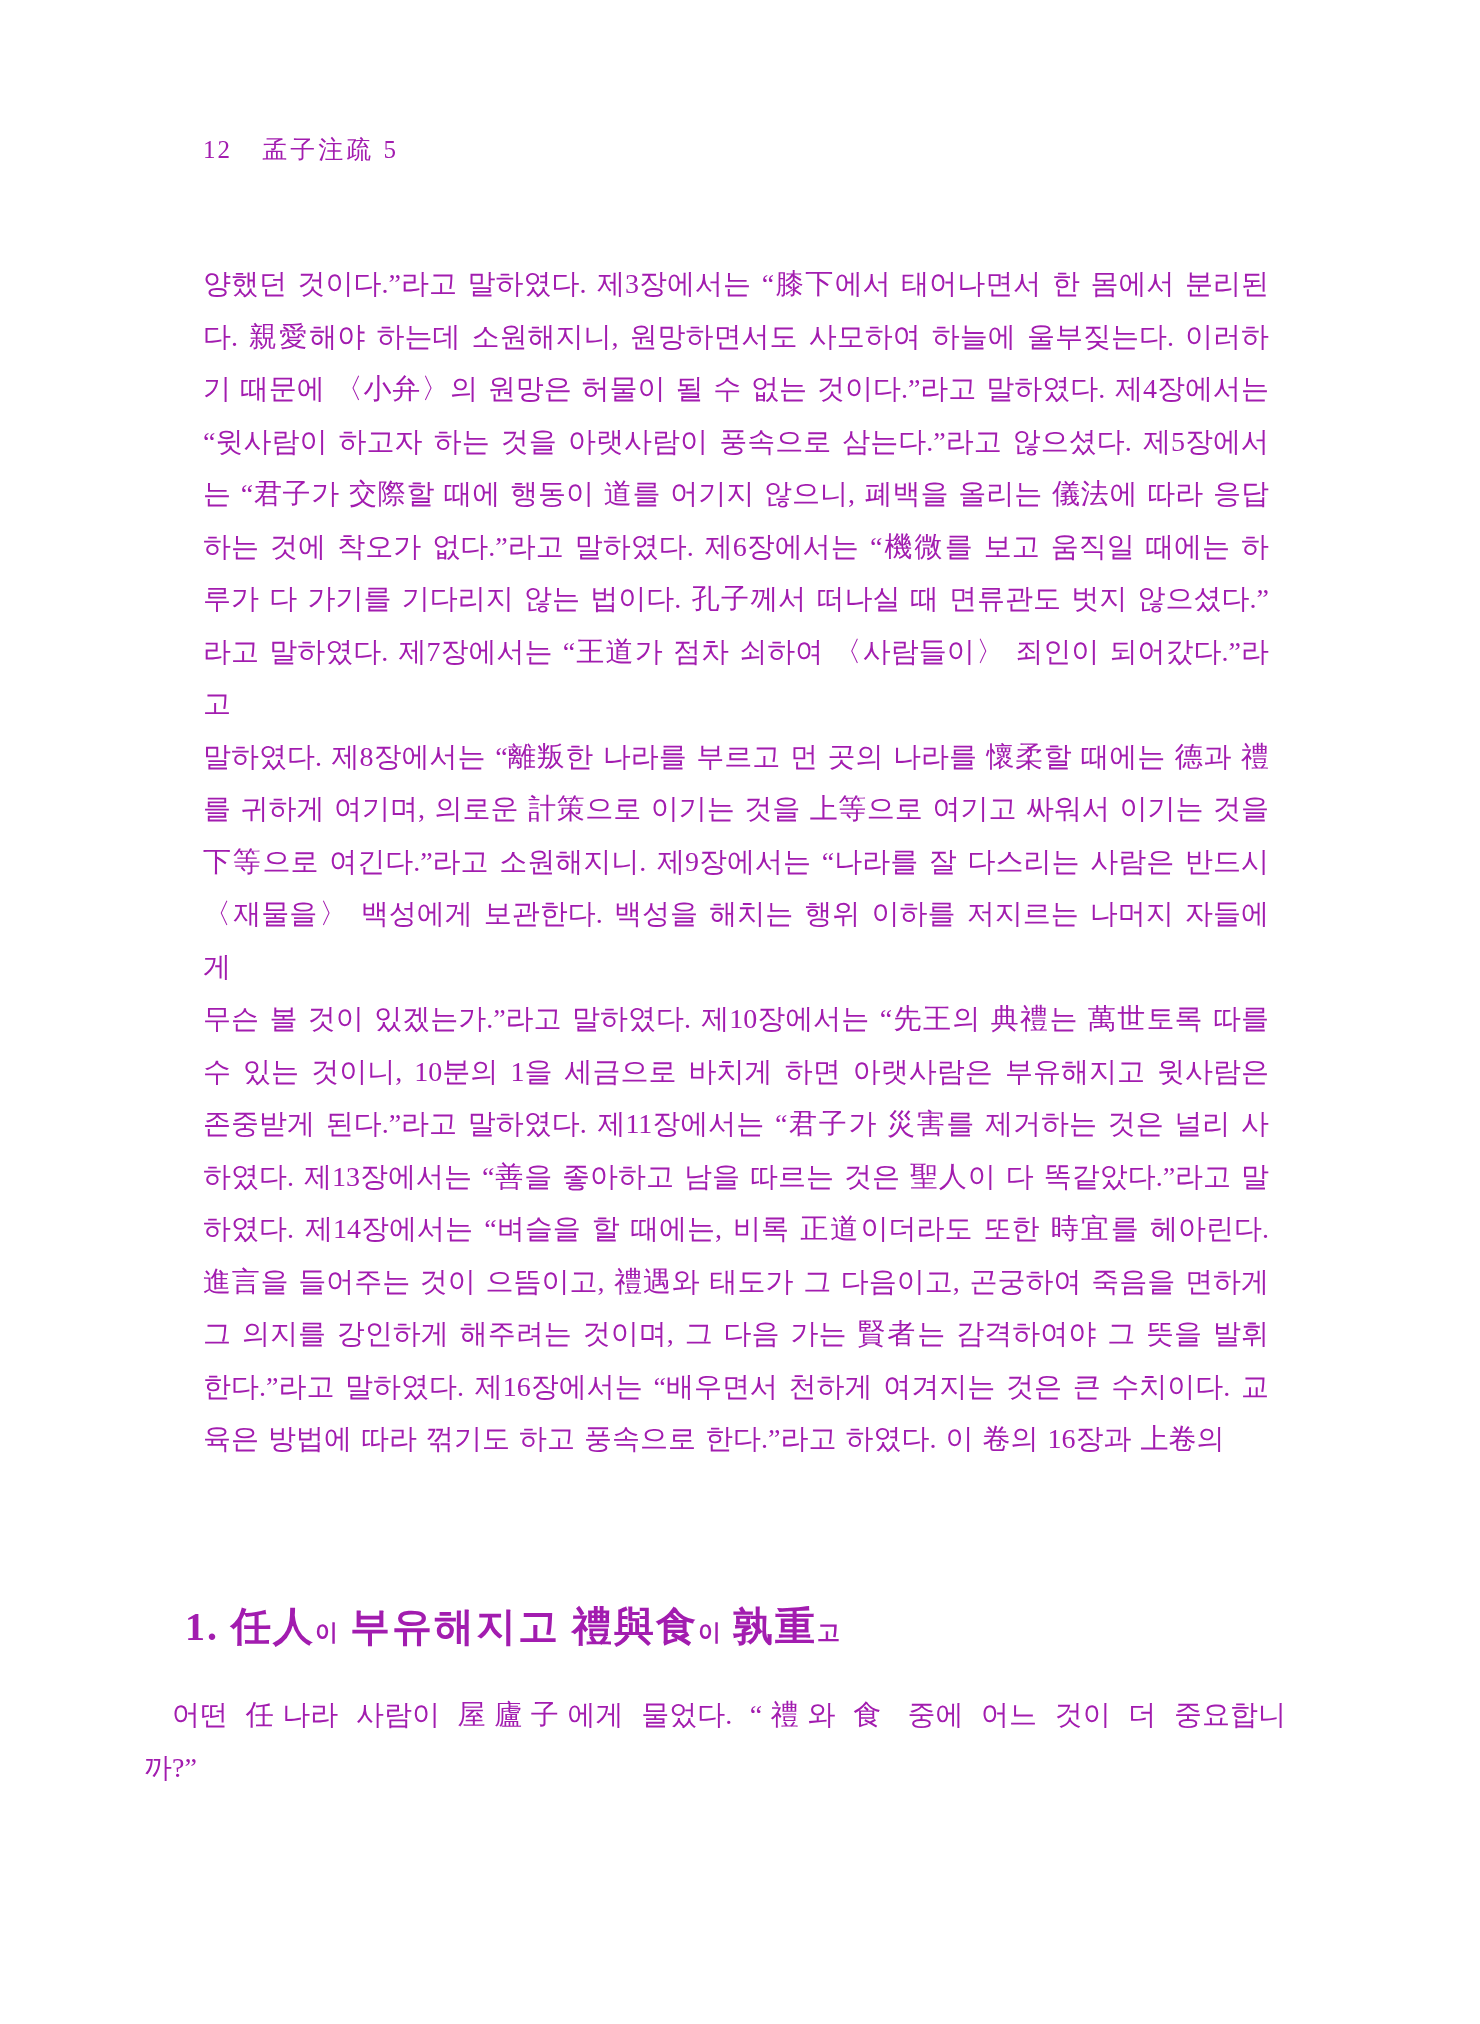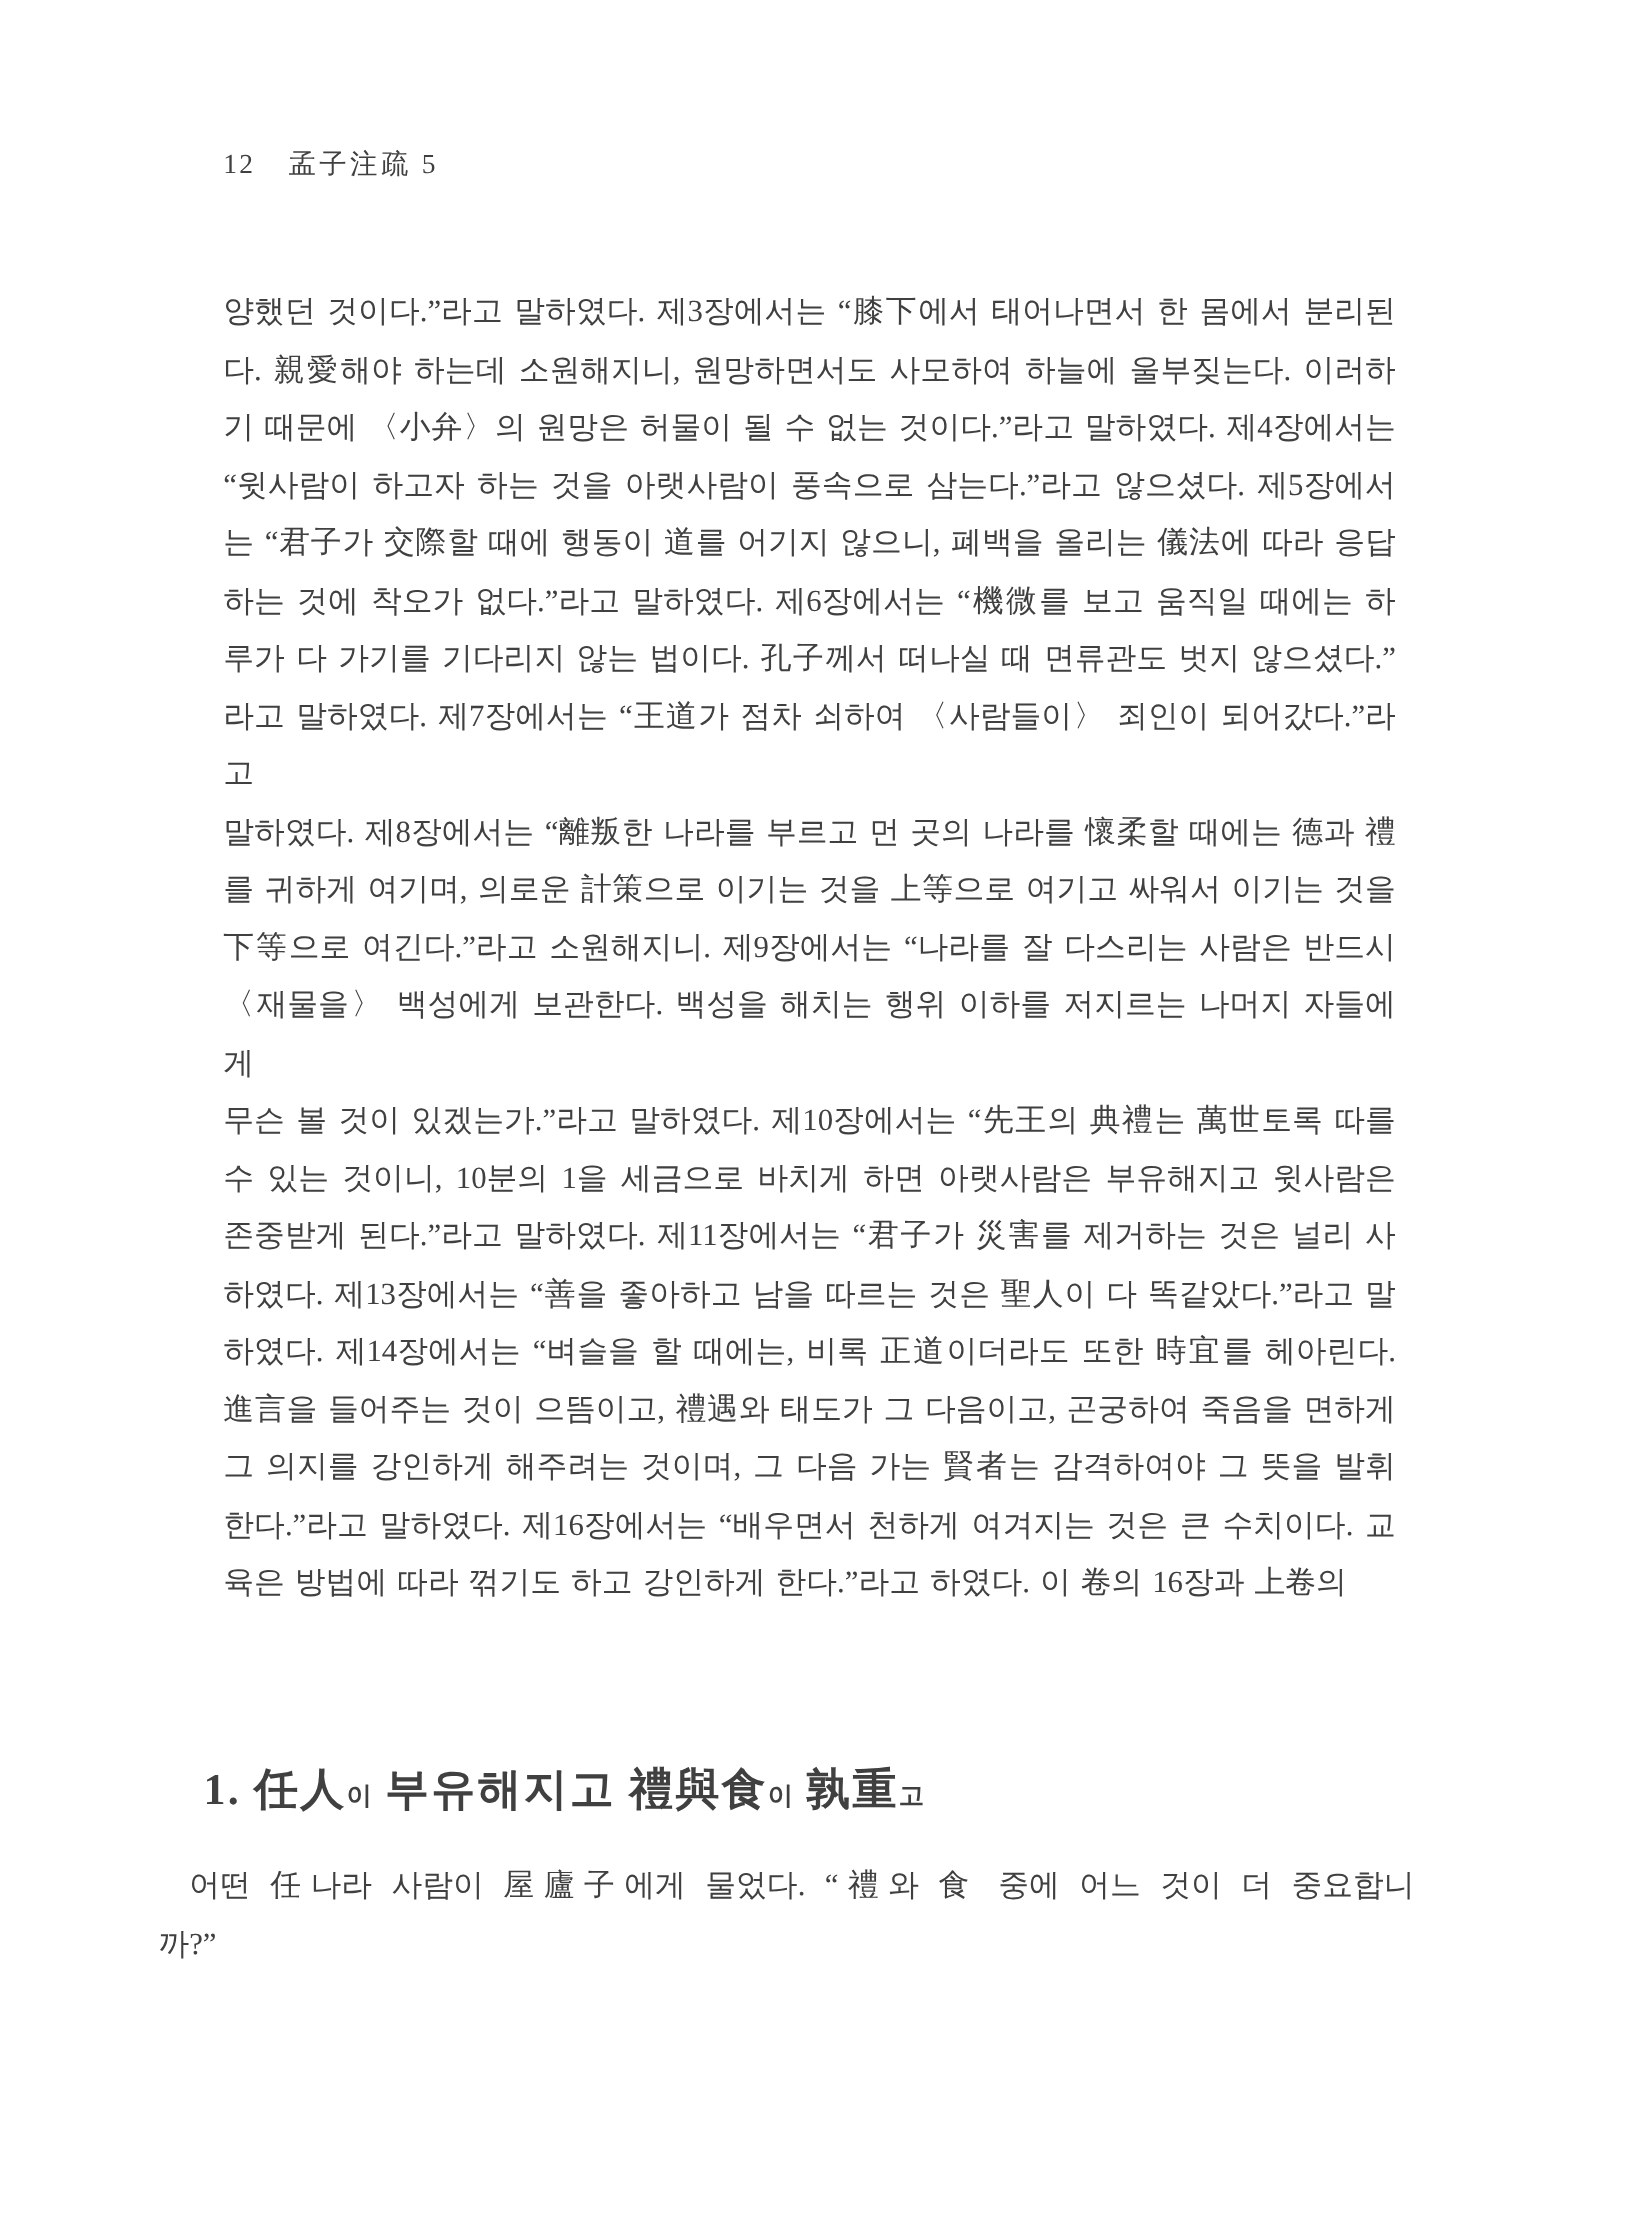--- a/index.html
+++ b/index.html
@@ -5,21 +5,21 @@
   html, body {
     margin: 0;
     padding: 0;
     background: #e8e8e8;
   }
   .page {
     position: relative;
     width: 1480px;
     height: 2024px;
     background: #ffffff;
-    color: #404040;
+    color: #a21caf;
     font-family: "Liberation Serif", "DejaVu Serif", serif;
     overflow: hidden;
   }
   .running-header {
     position: absolute;
     left: 203px;
     top: 136px;
     font-size: 25px;
     line-height: 28px;
     white-space: nowrap;
@@ -101,21 +101,21 @@
       <div class="line">下等으로 여긴다.”라고 소원해지니. 제9장에서는 “나라를 잘 다스리는 사람은 반드시</div>
       <div class="line">〈재물을〉 백성에게 보관한다. 백성을 해치는 행위 이하를 저지르는 나머지 자들에게</div>
       <div class="line">무슨 볼 것이 있겠는가.”라고 말하였다. 제10장에서는 “先王의 典禮는 萬世토록 따를</div>
       <div class="line">수 있는 것이니, 10분의 1을 세금으로 바치게 하면 아랫사람은 부유해지고 윗사람은</div>
       <div class="line">존중받게 된다.”라고 말하였다. 제11장에서는 “君子가 災害를 제거하는 것은 널리 사</div>
       <div class="line">하였다. 제13장에서는 “善을 좋아하고 남을 따르는 것은 聖人이 다 똑같았다.”라고 말</div>
       <div class="line">하였다. 제14장에서는 “벼슬을 할 때에는, 비록 正道이더라도 또한 時宜를 헤아린다.</div>
       <div class="line">進言을 들어주는 것이 으뜸이고, 禮遇와 태도가 그 다음이고, 곤궁하여 죽음을 면하게</div>
       <div class="line">그 의지를 강인하게 해주려는 것이며, 그 다음 가는 賢者는 감격하여야 그 뜻을 발휘</div>
       <div class="line">한다.”라고 말하였다. 제16장에서는 “배우면서 천하게 여겨지는 것은 큰 수치이다. 교</div>
-      <div class="line">육은 방법에 따라 꺾기도 하고 강인하게 한다.”라고 하였다. 이 卷의 16장과 上卷의</div>
+      <div class="line">육은 방법에 따라 꺾기도 하고 풍속으로 한다.”라고 하였다. 이 卷의 16장과 上卷의</div>
     </div>
 
   <h2 class="section-heading"><span class="part big">1. 任人</span><span class="part small">이</span><span class="part big"> 부유해지고 禮與食</span><span class="part small">이</span><span class="part big"> 孰重</span><span class="part small">고</span></h2>
 
   <div class="translation para">
       <div class="line">어떤 任나라 사람이 屋廬子에게 물었다. “禮와 食 중에 어느 것이 더 중요합니</div>
       <div class="line">까?”</div>
     </div>
 
 </div>

